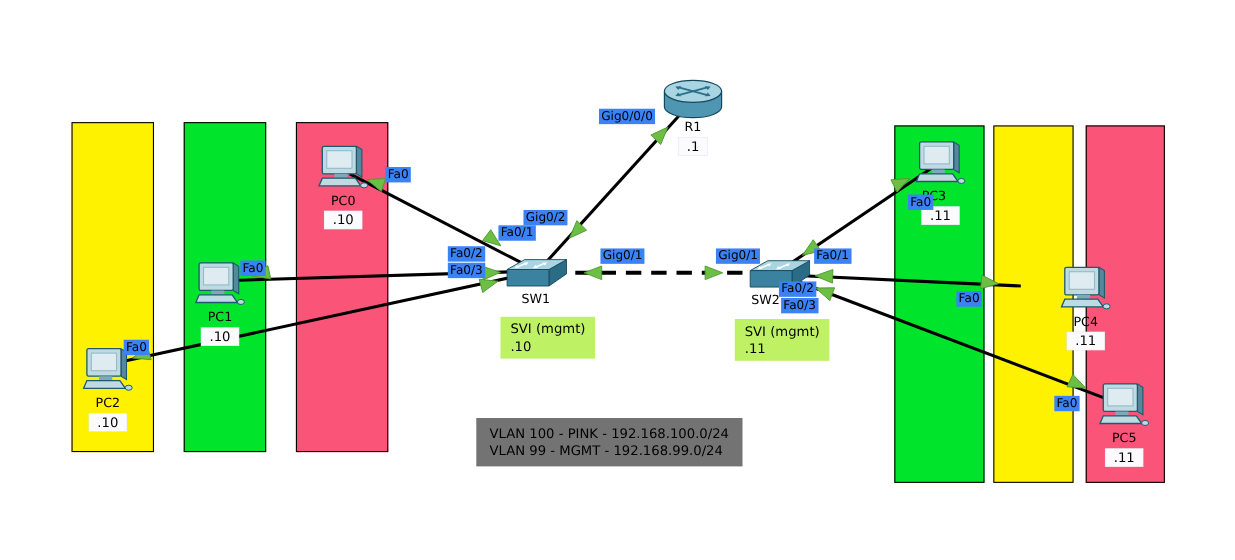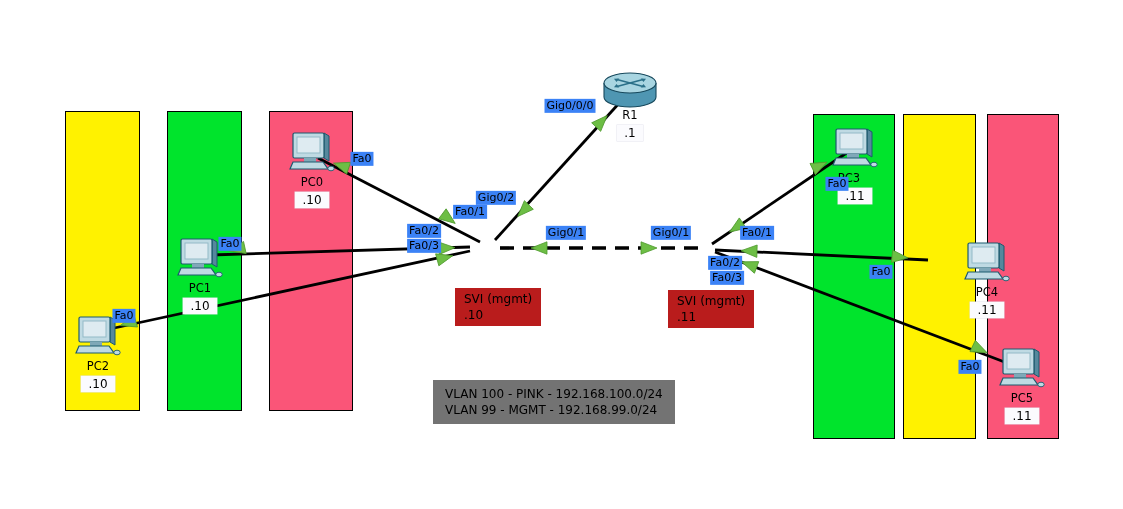--- a/index.html
+++ b/index.html
@@ -7,21 +7,21 @@
     position:relative;width:1123px;height:509px;background:#ffffff;overflow:hidden;
     font-family:"DejaVu Sans","Liberation Sans",sans-serif;color:#000;
   }
   .band{position:absolute;border:1.6px solid #000;z-index:1;}
   #linklayer{position:absolute;left:0;top:0;z-index:2;}
   .device{position:absolute;display:flex;flex-direction:column;align-items:center;z-index:3;width:120px;}
   .dev-icon{display:block;line-height:0;}
   .dev-label{font-size:11.5px;margin-top:2px;white-space:nowrap;}
   .ip-note{font-size:12px;background:#FBFBFE;padding:1px 7px;margin-top:3px;white-space:nowrap;box-shadow:0 0 0 0.5px #e4e4ee;}
   .router-label{margin-top:-4px;}
-  .note{position:absolute;z-index:4;background:#b91c1c;padding:3px 9px;font-size:12px;line-height:1.35;white-space:nowrap;}
+  .note{position:absolute;z-index:4;background:#bef264;padding:3px 9px;font-size:12px;line-height:1.35;white-space:nowrap;}
   .legend{position:absolute;z-index:4;background:#737373;padding:6px 12px;font-size:12px;line-height:1.34;white-space:nowrap;}
   .port{position:absolute;z-index:5;font-size:11px;background:#3b82f6;padding:0 2px;line-height:1.3;white-space:nowrap;transform:translate(-50%,-50%);}
 </style>
 </head>
 <body>
 
 <div id="canvas">
     <div class="band" style="left: 65px; top: 111px; width: 73px; height: 298px; background: rgb(255, 242, 0);"></div>
     <div class="band" style="left: 167px; top: 111px; width: 73px; height: 298px; background: rgb(0, 228, 44);"></div>
     <div class="band" style="left: 269px; top: 111px; width: 82px; height: 298px; background: rgb(250, 85, 120);"></div>
@@ -65,20 +65,56 @@
           <g fill="#2A7089">
             <polygon points="44,8.7 38.7,8.4 41.5,11.9"></polygon>
             <polygon points="12,17.3 17.3,17.6 14.5,14.1"></polygon>
             <polygon points="44,17.3 38.7,17.6 41.5,14.1"></polygon>
             <polygon points="12,8.7 17.3,8.4 14.5,11.9"></polygon>
           </g>
         </svg></span>
       <div class="dev-label router-label">R1</div>
       <div class="ip-note">.1</div>
     </div>
+    <div class="device" style="left: 427px; top: 232px;">
+      <span class="dev-icon"><svg width="58" height="30" viewBox="0 0 58 30">
+          <polygon points="41,13 57,4 57,17 41,28" fill="#2A6B85" stroke="#16485C" stroke-width="0.8"></polygon>
+          <polygon points="3,13 41,13 57,4 19,4" fill="#A8D5E1" stroke="#16485C" stroke-width="0.8"></polygon>
+          <polygon points="3,13 41,13 41,28 3,28" fill="#3B82A0" stroke="#16485C" stroke-width="0.8"></polygon>
+          <g stroke="#fff" stroke-width="1.4">
+            <line x1="12" y1="10.8" x2="20" y2="7.4"></line>
+            <line x1="29" y1="10.8" x2="37" y2="7.4"></line>
+          </g>
+          <g fill="#fff">
+            <polygon points="9.5,11.9 14.2,11.3 11.6,8.9"></polygon>
+            <polygon points="22.5,6.3 17.8,6.9 20.4,9.3"></polygon>
+            <polygon points="26.5,11.9 31.2,11.3 28.6,8.9"></polygon>
+            <polygon points="39.5,6.3 34.8,6.9 37.4,9.3"></polygon>
+          </g>
+        </svg></span>
+      <div class="dev-label">SW1</div>
+    </div>
+    <div class="device" style="left: 648px; top: 233px;">
+      <span class="dev-icon"><svg width="58" height="30" viewBox="0 0 58 30">
+          <polygon points="41,13 57,4 57,17 41,28" fill="#2A6B85" stroke="#16485C" stroke-width="0.8"></polygon>
+          <polygon points="3,13 41,13 57,4 19,4" fill="#A8D5E1" stroke="#16485C" stroke-width="0.8"></polygon>
+          <polygon points="3,13 41,13 41,28 3,28" fill="#3B82A0" stroke="#16485C" stroke-width="0.8"></polygon>
+          <g stroke="#fff" stroke-width="1.4">
+            <line x1="12" y1="10.8" x2="20" y2="7.4"></line>
+            <line x1="29" y1="10.8" x2="37" y2="7.4"></line>
+          </g>
+          <g fill="#fff">
+            <polygon points="9.5,11.9 14.2,11.3 11.6,8.9"></polygon>
+            <polygon points="22.5,6.3 17.8,6.9 20.4,9.3"></polygon>
+            <polygon points="26.5,11.9 31.2,11.3 28.6,8.9"></polygon>
+            <polygon points="39.5,6.3 34.8,6.9 37.4,9.3"></polygon>
+          </g>
+        </svg></span>
+      <div class="dev-label" style="margin-left: -24px;">SW2</div>
+    </div>
     <div class="device" style="left: 252px; top: 131px; text-align: right;">
       <span class="dev-icon"><svg width="46" height="42" viewBox="0 0 46 42">
           <polygon points="35,2 40,5 40,30 35,27" fill="#55889D" stroke="#1D5A6E" stroke-width="1"></polygon>
           <rect x="4" y="2" width="31" height="25" rx="1.5" fill="#BFDAE3" stroke="#1D5A6E" stroke-width="1.2"></rect>
           <rect x="8" y="6" width="23" height="16" fill="#DEEBF1" stroke="#93BAC7" stroke-width="1"></rect>
           <polygon points="15,27 27,27 27,31 15,31" fill="#7FA8B8"></polygon>
           <polygon points="4,31 34,31 39,38 1,38" fill="#BFDAE3" stroke="#1D5A6E" stroke-width="1.2"></polygon>
           <ellipse cx="42" cy="37.5" rx="3.2" ry="2.3" fill="#BFDAE3" stroke="#1D5A6E" stroke-width="0.9"></ellipse>
         </svg></span>
       <div class="dev-label">PC0</div>

